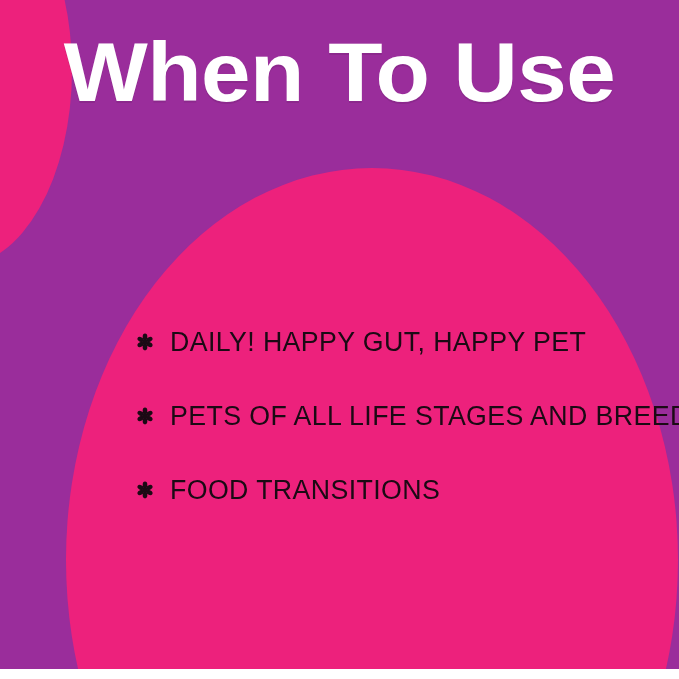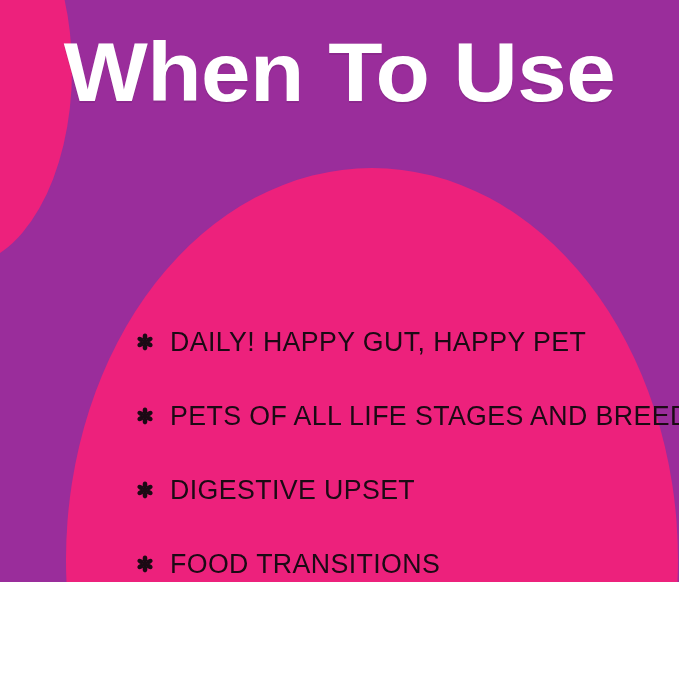--- a/index.html
+++ b/index.html
@@ -4,21 +4,21 @@
 <title>When To Use</title>
 <style>
   html, body {
     margin: 0;
     padding: 0;
     background: #ffffff;
   }
   .canvas {
     position: relative;
     width: 679px;
-    height: 582px;
+    height: 669px;
     overflow: hidden;
     background: #be185d;
     font-family: "Liberation Sans", "DejaVu Sans", sans-serif;
   }
   .bg-layer {
     position: absolute;
     inset: 0;
     width: 679px;
     height: 679px;
     display: block;
@@ -113,34 +113,20 @@
           <ellipse cx="12" cy="5.2" rx="3.1" ry="4.4" transform="rotate(60 12 12)"></ellipse>
           <ellipse cx="12" cy="18.8" rx="3.1" ry="4.4" transform="rotate(60 12 12)"></ellipse>
           <ellipse cx="12" cy="5.2" rx="3.1" ry="4.4" transform="rotate(120 12 12)"></ellipse>
           <ellipse cx="12" cy="18.8" rx="3.1" ry="4.4" transform="rotate(120 12 12)"></ellipse>
           <circle cx="12" cy="12" r="3.6"></circle>
         </g>
       </svg>
       <span class="item-label">PETS OF ALL LIFE STAGES AND BREEDS</span>
     </li>
 
-    <li class="list-item">
-      <svg class="bullet-icon" viewBox="0 0 24 24" aria-hidden="true">
-        <g fill="currentColor">
-          <ellipse cx="12" cy="5.2" rx="3.1" ry="4.4"></ellipse>
-          <ellipse cx="12" cy="18.8" rx="3.1" ry="4.4"></ellipse>
-          <ellipse cx="12" cy="5.2" rx="3.1" ry="4.4" transform="rotate(60 12 12)"></ellipse>
-          <ellipse cx="12" cy="18.8" rx="3.1" ry="4.4" transform="rotate(60 12 12)"></ellipse>
-          <ellipse cx="12" cy="5.2" rx="3.1" ry="4.4" transform="rotate(120 12 12)"></ellipse>
-          <ellipse cx="12" cy="18.8" rx="3.1" ry="4.4" transform="rotate(120 12 12)"></ellipse>
-          <circle cx="12" cy="12" r="3.6"></circle>
-        </g>
-      </svg>
-      <span class="item-label">DIGESTIVE UPSET</span>
-    </li>
 
     <li class="list-item">
       <svg class="bullet-icon" viewBox="0 0 24 24" aria-hidden="true">
         <g fill="currentColor">
           <ellipse cx="12" cy="5.2" rx="3.1" ry="4.4"></ellipse>
           <ellipse cx="12" cy="18.8" rx="3.1" ry="4.4"></ellipse>
           <ellipse cx="12" cy="5.2" rx="3.1" ry="4.4" transform="rotate(60 12 12)"></ellipse>
           <ellipse cx="12" cy="18.8" rx="3.1" ry="4.4" transform="rotate(60 12 12)"></ellipse>
           <ellipse cx="12" cy="5.2" rx="3.1" ry="4.4" transform="rotate(120 12 12)"></ellipse>
           <ellipse cx="12" cy="18.8" rx="3.1" ry="4.4" transform="rotate(120 12 12)"></ellipse>

